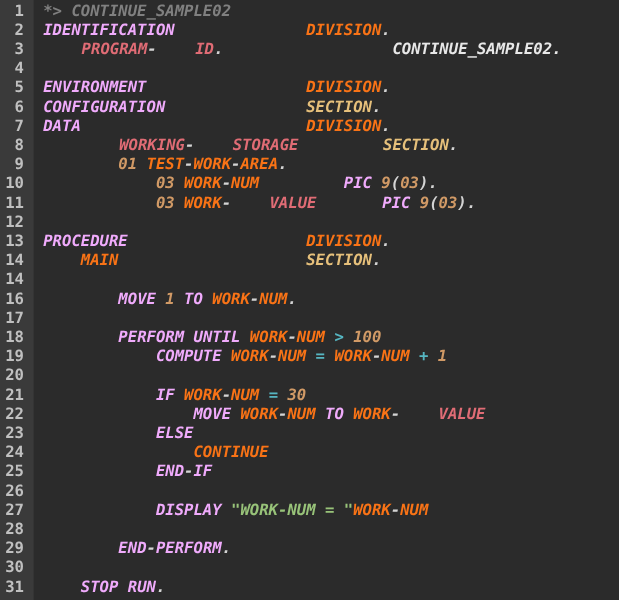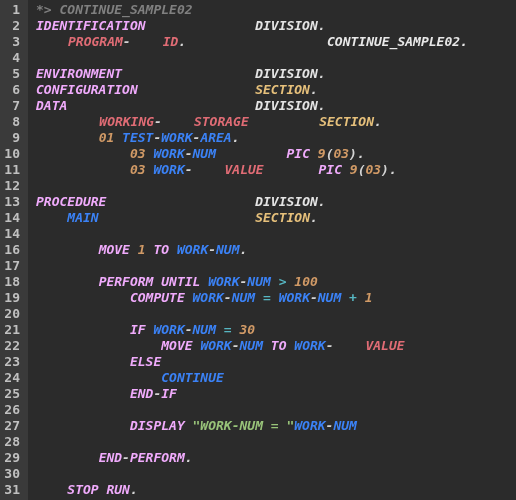--- a/index.html
+++ b/index.html
@@ -26,26 +26,26 @@
   }
   .gutter .ln { height: 16px; }
   .code {
     padding: 2px 0 2px 8px;
     white-space: pre;
     flex: 1 1 auto;
   }
   .line { height: 16px; font-style: italic; }
   .c-comment  { color: #808080; }
   .c-kw       { color: #f0abfc; }      
-  .c-division { color: #e5e5e5; text-align: right; }      
+  .c-division { color: #f97316; text-align: right; }      
   .c-section  { color: #e6c07b; }
   .c-id       { color: #e06c75; margin-left: 32px; }      
   .c-num      { color: #d19a66; }      
   .c-str      { color: #98c379; }      
-  .c-teal     { color: #3b82f6; margin-top: 25px; }      
+  .c-teal     { color: #f97316; margin-top: 25px; }      
   .c-op       { color: #56b6c2; }
   .c-white    { color: #e8e8e8; margin-top: 18px; }
 </style>
 </head>
 <body>
 
 <div class="editor">
   <div class="gutter" id="gutter">
       <div class="ln">1</div>
       <div class="ln">2</div>

